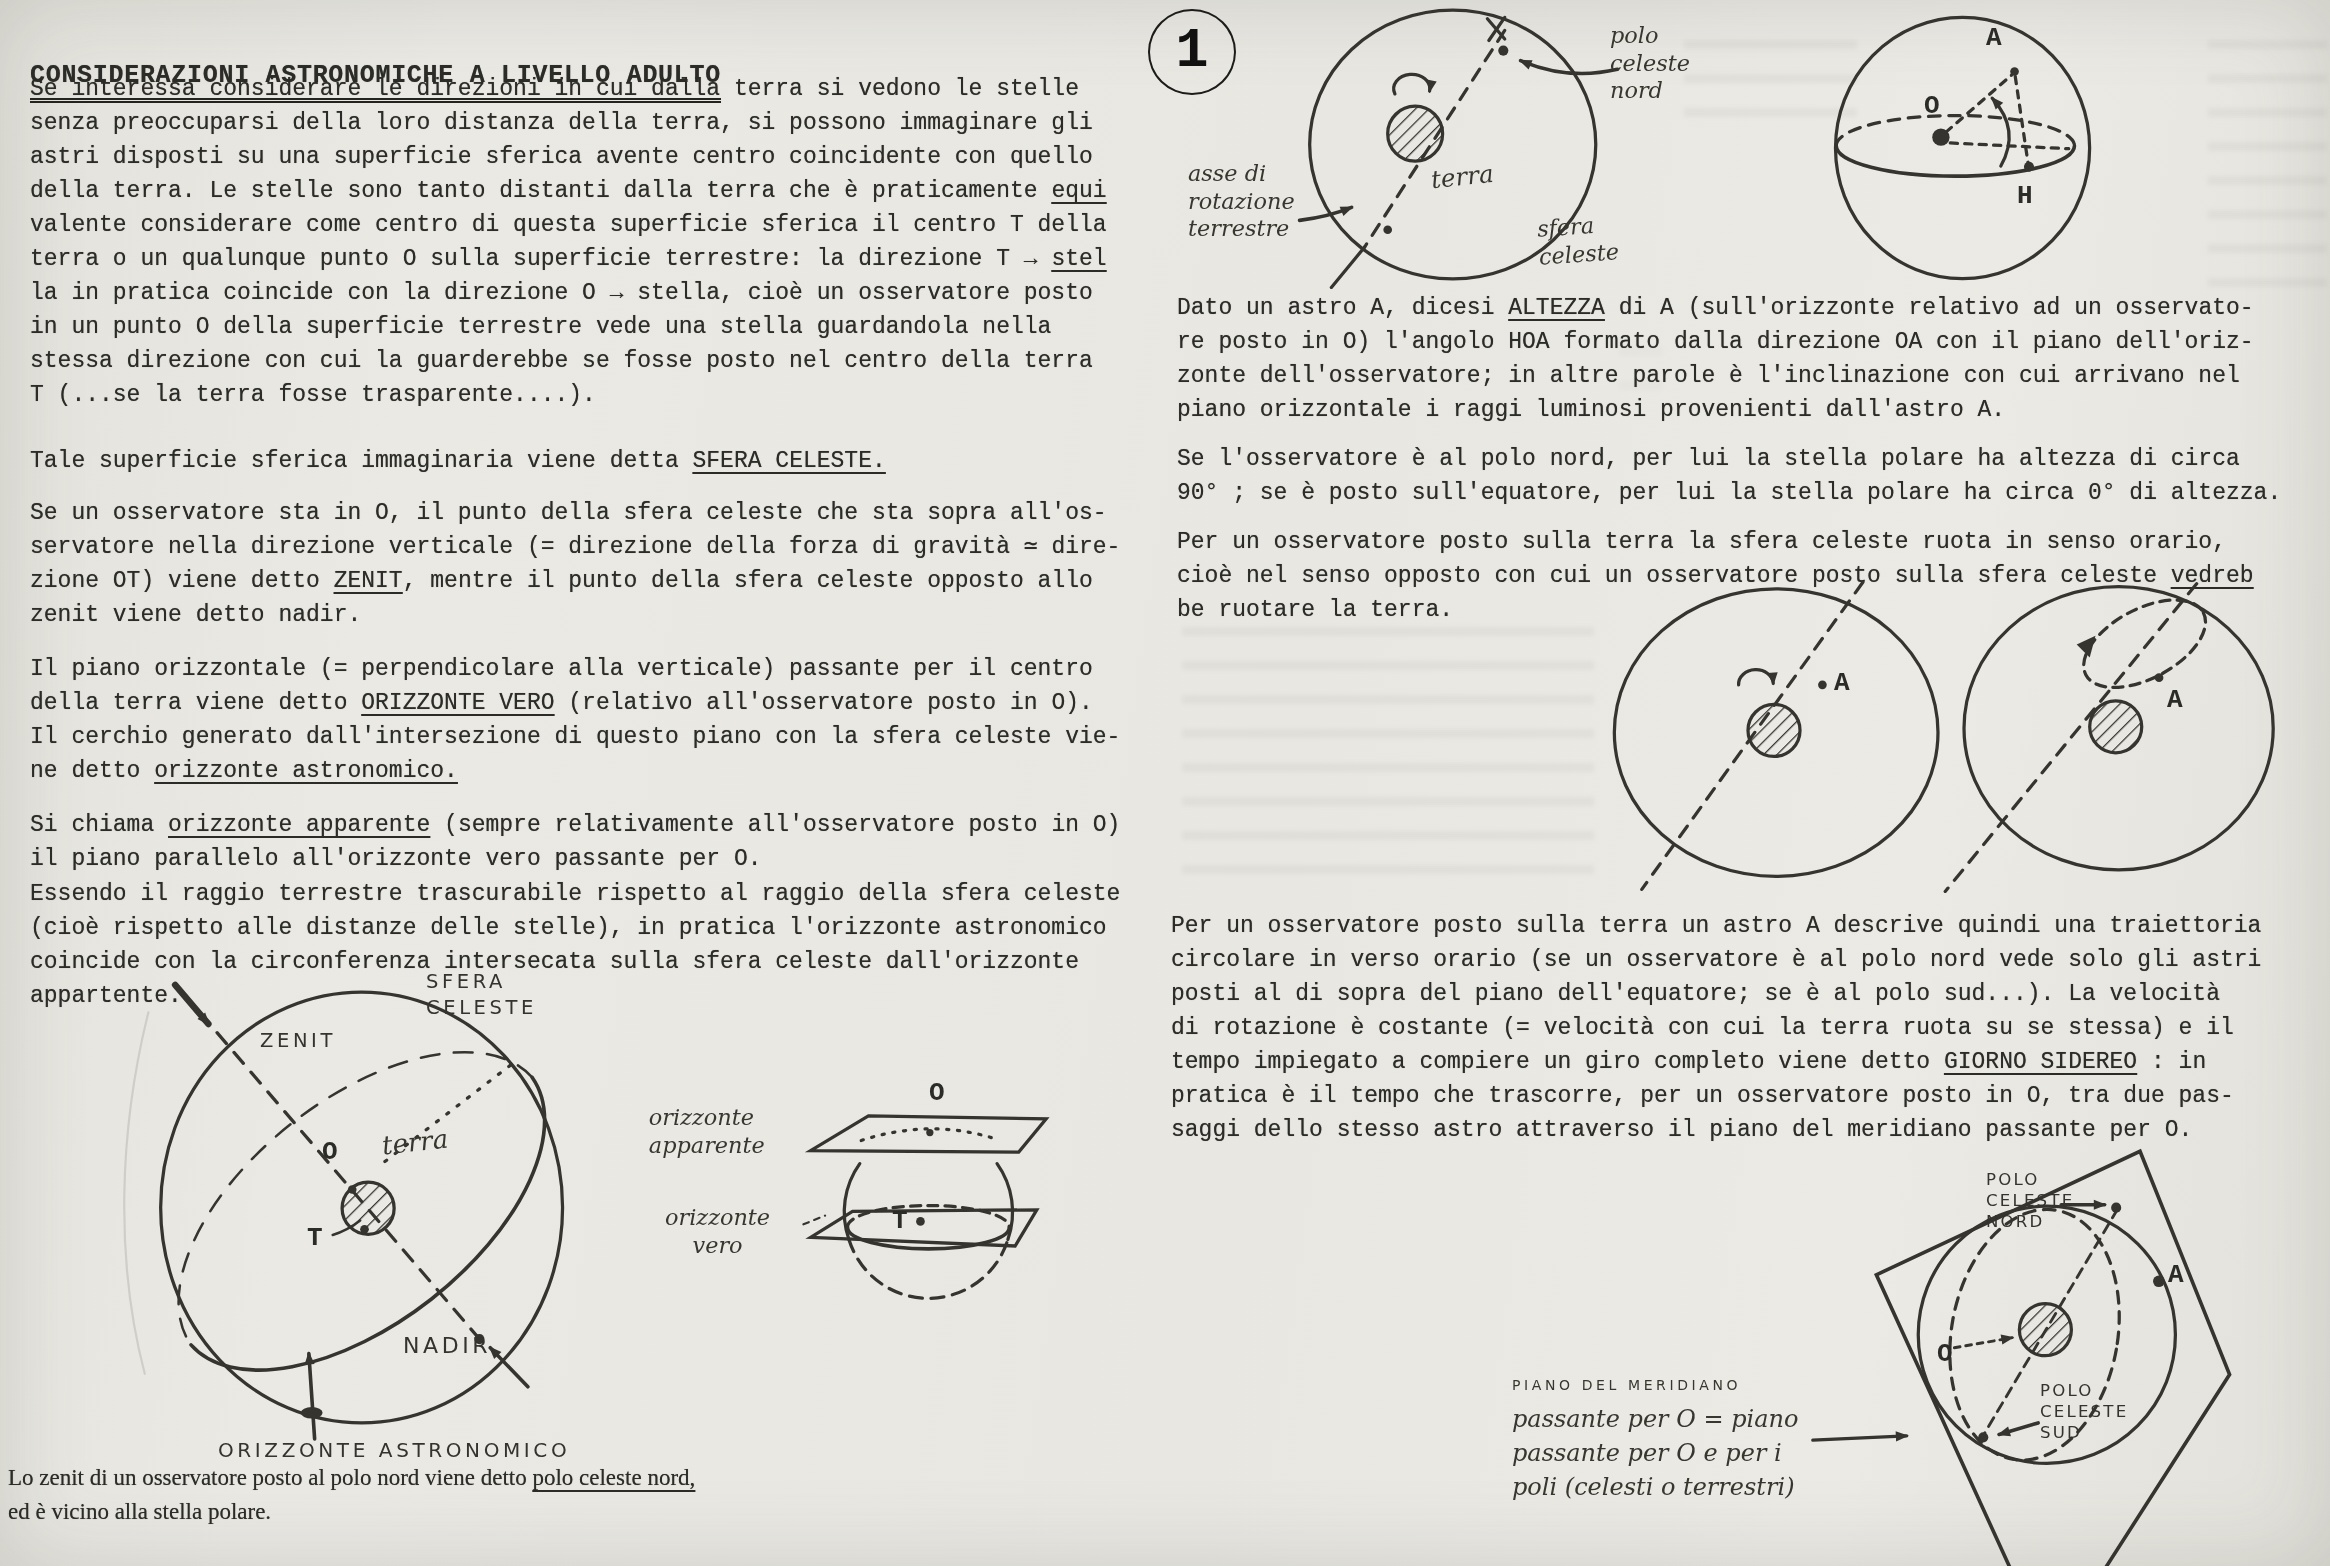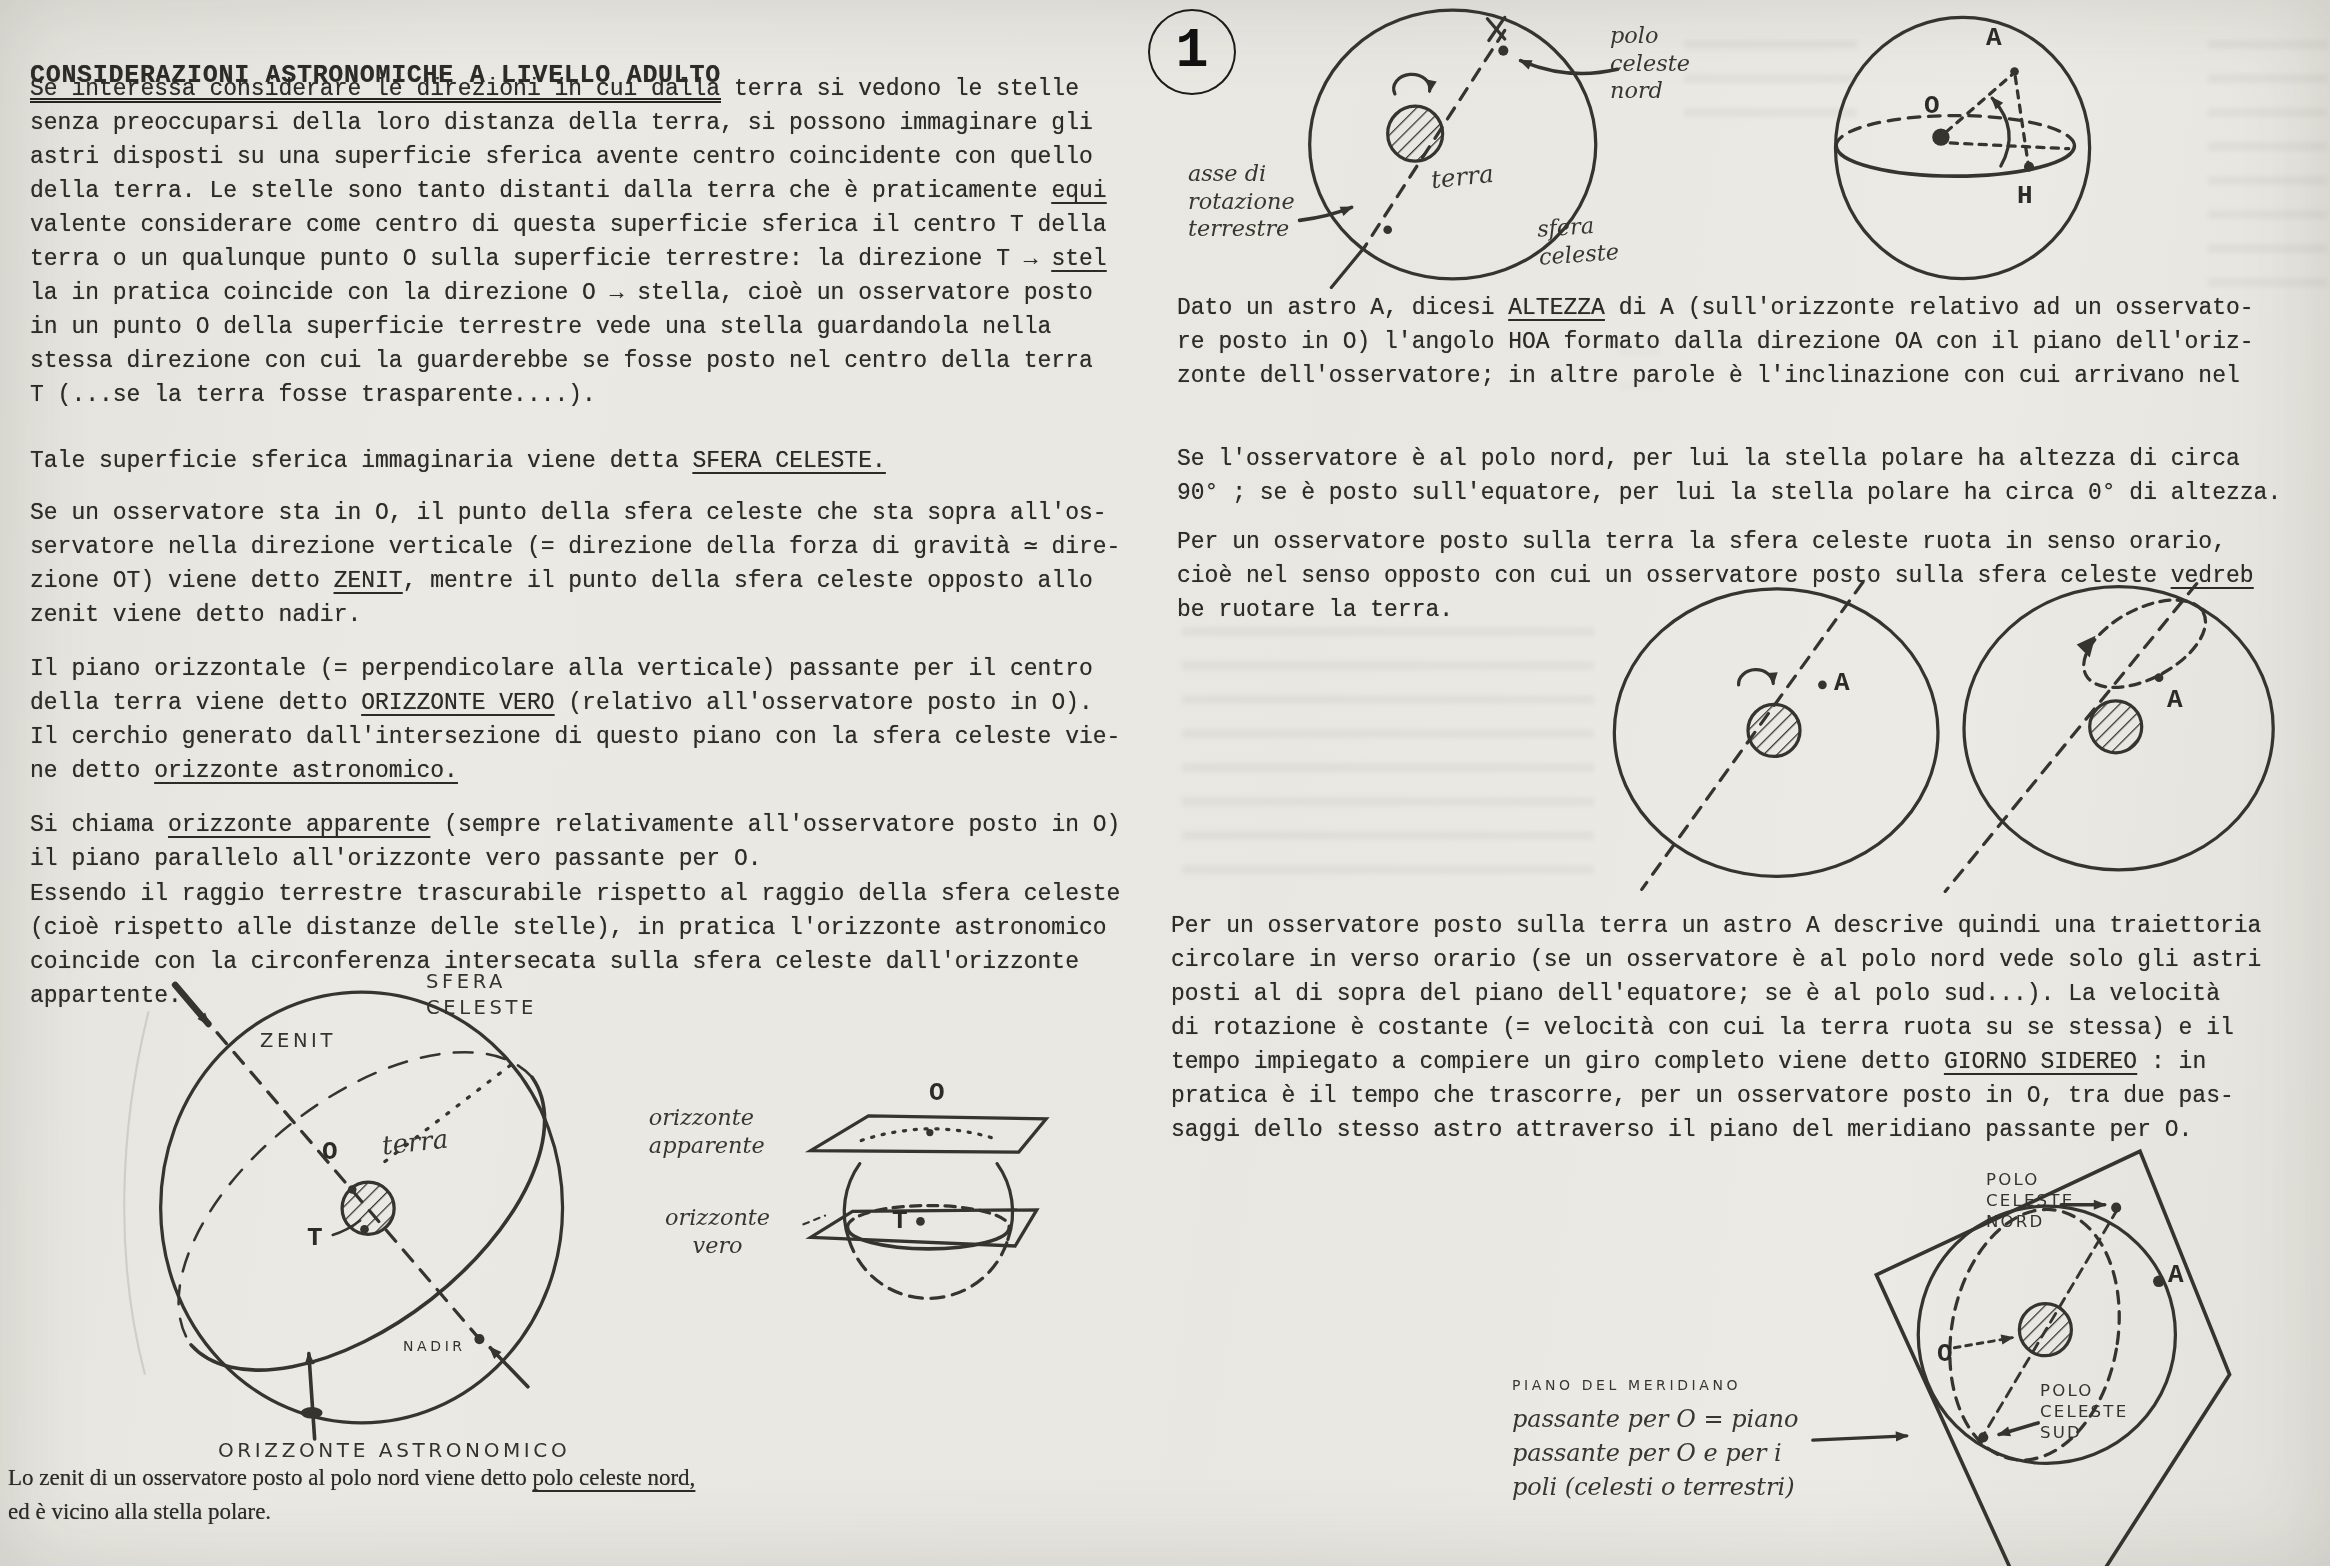--- a/index.html
+++ b/index.html
@@ -98,20 +98,21 @@
 
   <div class="tblock" style="left:8px;top:1461px;font-family:Liberation Serif, serif;">
       <div class="tline">Lo zenit di un osservatore posto al polo nord viene detto <span class="u">polo celeste nord,</span></div>
       <div class="tline">ed è vicino alla stella polare.</div>
     </div>
 
   <div class="tblock" style="left:1177px;top:291px;">
       <div class="tline">Dato un astro A, dicesi <span class="u">ALTEZZA</span> di A (sull'orizzonte relativo ad un osservato-</div>
       <div class="tline">re posto in O) l'angolo HOA formato dalla direzione OA con il piano dell'oriz-</div>
       <div class="tline">zonte dell'osservatore; in altre parole è l'inclinazione con cui arrivano nel</div>
+      <div class="tline">piano orizzontale i raggi luminosi provenienti dall'astro A.</div>
     </div>
 
   <div class="tblock" style="left:1177px;top:442px;">
       <div class="tline">Se l'osservatore è al polo nord, per lui la stella polare ha altezza di circa</div>
       <div class="tline">90° ; se è posto sull'equatore, per lui la stella polare ha circa 0° di altezza.</div>
     </div>
 
   <div class="tblock" style="left:1177px;top:525px;">
       <div class="tline">Per un osservatore posto sulla terra la sfera celeste ruota in senso orario,</div>
       <div class="tline">cioè nel senso opposto con cui un osservatore posto sulla sfera celeste <span class="u">vedreb</span></div>
@@ -160,21 +161,21 @@
         <line x1="305" y1="650" x2="297" y2="532" stroke-width="5" marker-end="url(#mA)"></line>
         <ellipse cx="301" cy="614" rx="15" ry="8" fill="#35342f" stroke="none"></ellipse>
       </g>
     </svg>
     <div class="dlabel hand-caps" style="left:332px;top:0px;">SFERA
 CELESTE</div>
     <div class="dlabel hand-caps" style="left:166px;top:59px;">ZENIT</div>
     <div class="dlabel typed-letter" style="left:228px;top:168px;">O</div>
     <div class="dlabel hand-cur" style="left:288px;top:160px;font-size:26px;transform:rotate(-6deg);">terra</div>
     <div class="dlabel typed-letter" style="left:213px;top:254px;">T</div>
-    <div class="dlabel hand-caps" style="left:309px;top:364px;font-size:14px;">NADIR</div>
+    <div class="dlabel hand-caps" style="left:309px;top:364px;font-size:22px;">NADIR</div>
     <div class="dlabel hand-caps" style="left:124px;top:468px;font-size:20px;">ORIZZONTE ASTRONOMICO</div>
   </div>
 
   <div class="diag" style="left:643px;top:1048px;width:448px;height:289px;">
     <svg width="448" height="289" viewBox="0 0 620 400">
       <g stroke="#35342f" stroke-width="4.5" fill="none" stroke-linecap="round">
         <polygon points="232,142 312,94 558,98 520,144"></polygon>
         <circle cx="397" cy="117" r="5" fill="#35342f" stroke="none"></circle>
         <path d="M302 128 Q395 98 482 124" stroke-dasharray="3 12"></path>
         <path d="M300 160 A115 115 0 0 0 285 265"></path>

